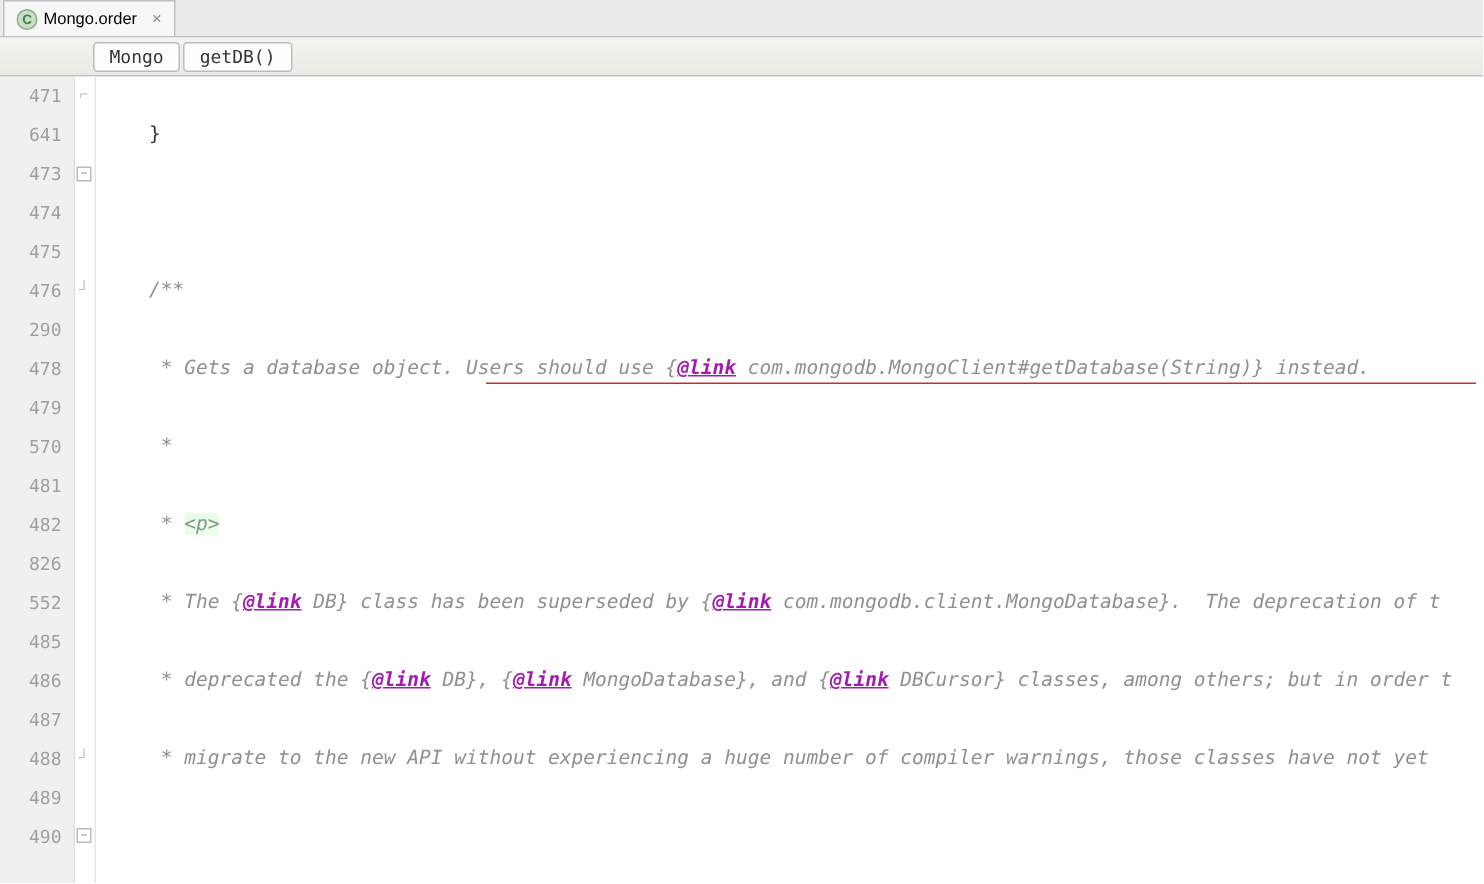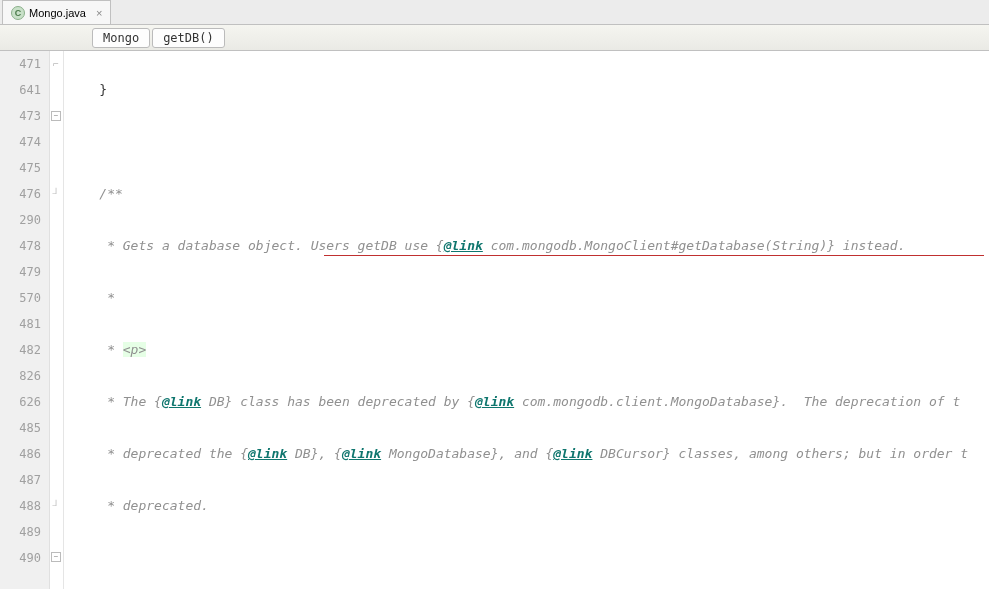--- a/index.html
+++ b/index.html
@@ -2,44 +2,44 @@
 <html><head>
 <meta charset="utf-8">
 <style>
 * { margin: 0; padding: 0; box-sizing: border-box; }
 body { font-family: "Segoe UI", Arial, sans-serif; font-size: 12px; background: #fff; overflow: hidden; width: 989px; height: 589px; }
 .editor { display: flex; flex-direction: column; height: 100%; }
 .tab-bar { background: #ececec; border-bottom: 1px solid #c0c0c0; display: flex; height: 25px; }
 .tab { background: #f7f7f7; border: 1px solid #c0c0c0; border-bottom: none; padding: 3px 8px; display: flex; align-items: center; gap: 4px; margin-left: 2px; font-size: 11px; }
 .tab .icon-c { display: inline-flex; width: 14px; height: 14px; border-radius: 50%; background: #c8e0c8; color: #4a7a4a; font-size: 9px; font-weight: bold; align-items: center; justify-content: center; border: 1px solid #8ab08a; }
 .tab .close { color: #888; font-size: 11px; margin-left: 6px; }
-.breadcrumb-bar { background: linear-gradient(#f5f5f0, #eaeae5); border-bottom: 1px solid #c0c0c0; padding: 4px 6px 4px 92px; display: flex; gap: 2px; height: 26px; align-items: center; }
+.breadcrumb-bar { background: linear-gradient(#f5f5f0, #eaeae5); border-bottom: 1px solid #c0c0c0; padding: 4px 6px 4px 62px; display: flex; gap: 2px; height: 26px; align-items: center; }
 .crumb { background: #fdfdfd; border: 1px solid #bbb; border-radius: 3px; padding: 2px 10px; font-family: "Consolas","DejaVu Sans Mono",monospace; font-size: 12px; color: #333; }
 .code-area { display: flex; flex: 1; overflow: hidden; position: relative; }
 .gutter-lines { width: 50px; background: #f0f0f0; color: #a0a0a0; text-align: right; padding-right: 8px; font-family: "Consolas","DejaVu Sans Mono",monospace; font-size: 12px; line-height: 26px; border-right: 1px solid #e0e0e0; }
 .gutter-lines div { height: 26px; }
 .gutter-fold { width: 14px; background: #fff; border-right: 1px solid #e5e5e5; position: relative; }
 .fold-mark { position: absolute; left: 1px; width: 10px; height: 10px; border: 1px solid #bbb; background: #fff; font-size: 8px; line-height: 8px; text-align: center; color: #888; }
 .fold-end { position: absolute; left: 1px; width: 10px; height: 10px; font-size: 10px; color: #bbb; text-align: center; }
 .code { flex: 1; font-family: "Consolas","DejaVu Sans Mono",monospace; font-size: 13px; line-height: 26px; white-space: pre; color: #333; overflow: hidden; }
 .code .line { height: 26px; padding-left: 4px; position: relative; }
 .c-comment { color: #909090; font-style: italic; }
-.c-tag { color: #0f766e; font-style: italic; font-weight: bold; text-decoration: underline; }
+.c-tag { color: #a21caf; font-style: italic; font-weight: bold; text-decoration: underline; }
 .c-html { background: #e6ffe6; color: #909090; font-style: italic; }
 .underline-bar { position: absolute; height: 1px; background: #c03030; }
 </style>
 </head>
 <body>
 
 <div class="editor">
 
   <div class="tab-bar">
     <div class="tab">
       <span class="icon-c">C</span>
-      <span>Mongo.java</span>
+      <span>Mongo.order</span>
       <span class="close">×</span>
     </div>
   </div>
 
   <div class="breadcrumb-bar">
     <div class="crumb">Mongo</div>
     <div class="crumb">getDB()</div>
   </div>
 
   <div class="code-area">
@@ -50,45 +50,45 @@
       <div>474</div>
       <div>475</div>
       <div>476</div>
       <div>290</div>
       <div>478</div>
       <div>479</div>
       <div>570</div>
       <div>481</div>
       <div>482</div>
       <div>826</div>
-      <div>626</div>
+      <div>552</div>
       <div>485</div>
       <div>486</div>
       <div>487</div>
       <div>488</div>
       <div>489</div>
       <div>490</div>
     </div>
     <div class="gutter-fold">
       <div class="fold-end" style="top:7px">⌐</div>
       <div class="fold-mark" style="top:60px">−</div>
       <div class="fold-end" style="top:137px">┘</div>
       <div class="fold-end" style="top:449px">┘</div>
       <div class="fold-mark" style="top:501px">−</div>
     </div>
     <div class="code">
 <div class="line"><span>    }</span></div>
 <div class="line"></div>
 <div class="line"><span class="c-comment">    /**</span></div>
-<div class="line"><span class="c-comment">     * Gets a database object. </span><span class="c-comment">Users getDB use {</span><span class="c-tag">@link</span><span class="c-comment"> </span><span class="c-comment">com.mongodb.MongoClient#getDatabase(String)</span><span class="c-comment">} instead.</span><span class="underline-bar" style="left:260px;top:22px;width:660px"></span></div>
+<div class="line"><span class="c-comment">     * Gets a database object. </span><span class="c-comment">Users should use {</span><span class="c-tag">@link</span><span class="c-comment"> </span><span class="c-comment">com.mongodb.MongoClient#getDatabase(String)</span><span class="c-comment">} instead.</span><span class="underline-bar" style="left:260px;top:22px;width:660px"></span></div>
 <div class="line"><span class="c-comment">     *</span></div>
 <div class="line"><span class="c-comment">     * </span><span class="c-html">&lt;p&gt;</span></div>
-<div class="line"><span class="c-comment">     * The {</span><span class="c-tag">@link</span><span class="c-comment"> DB} class has been deprecated by {</span><span class="c-tag">@link</span><span class="c-comment"> com.mongodb.client.MongoDatabase}.  The deprecation of t</span></div>
+<div class="line"><span class="c-comment">     * The {</span><span class="c-tag">@link</span><span class="c-comment"> DB} class has been superseded by {</span><span class="c-tag">@link</span><span class="c-comment"> com.mongodb.client.MongoDatabase}.  The deprecation of t</span></div>
 <div class="line"><span class="c-comment">     * deprecated the {</span><span class="c-tag">@link</span><span class="c-comment"> DB}, {</span><span class="c-tag">@link</span><span class="c-comment"> MongoDatabase}, and {</span><span class="c-tag">@link</span><span class="c-comment"> DBCursor} classes, among others; but in order t</span></div>
-<div class="line"><span class="c-comment">     * deprecated.</span></div>
+<div class="line"><span class="c-comment">     * migrate to the new API without experiencing a huge number of compiler warnings, those classes have not yet </span></div>
 
 
 
 
 
 
 
 
 
 

